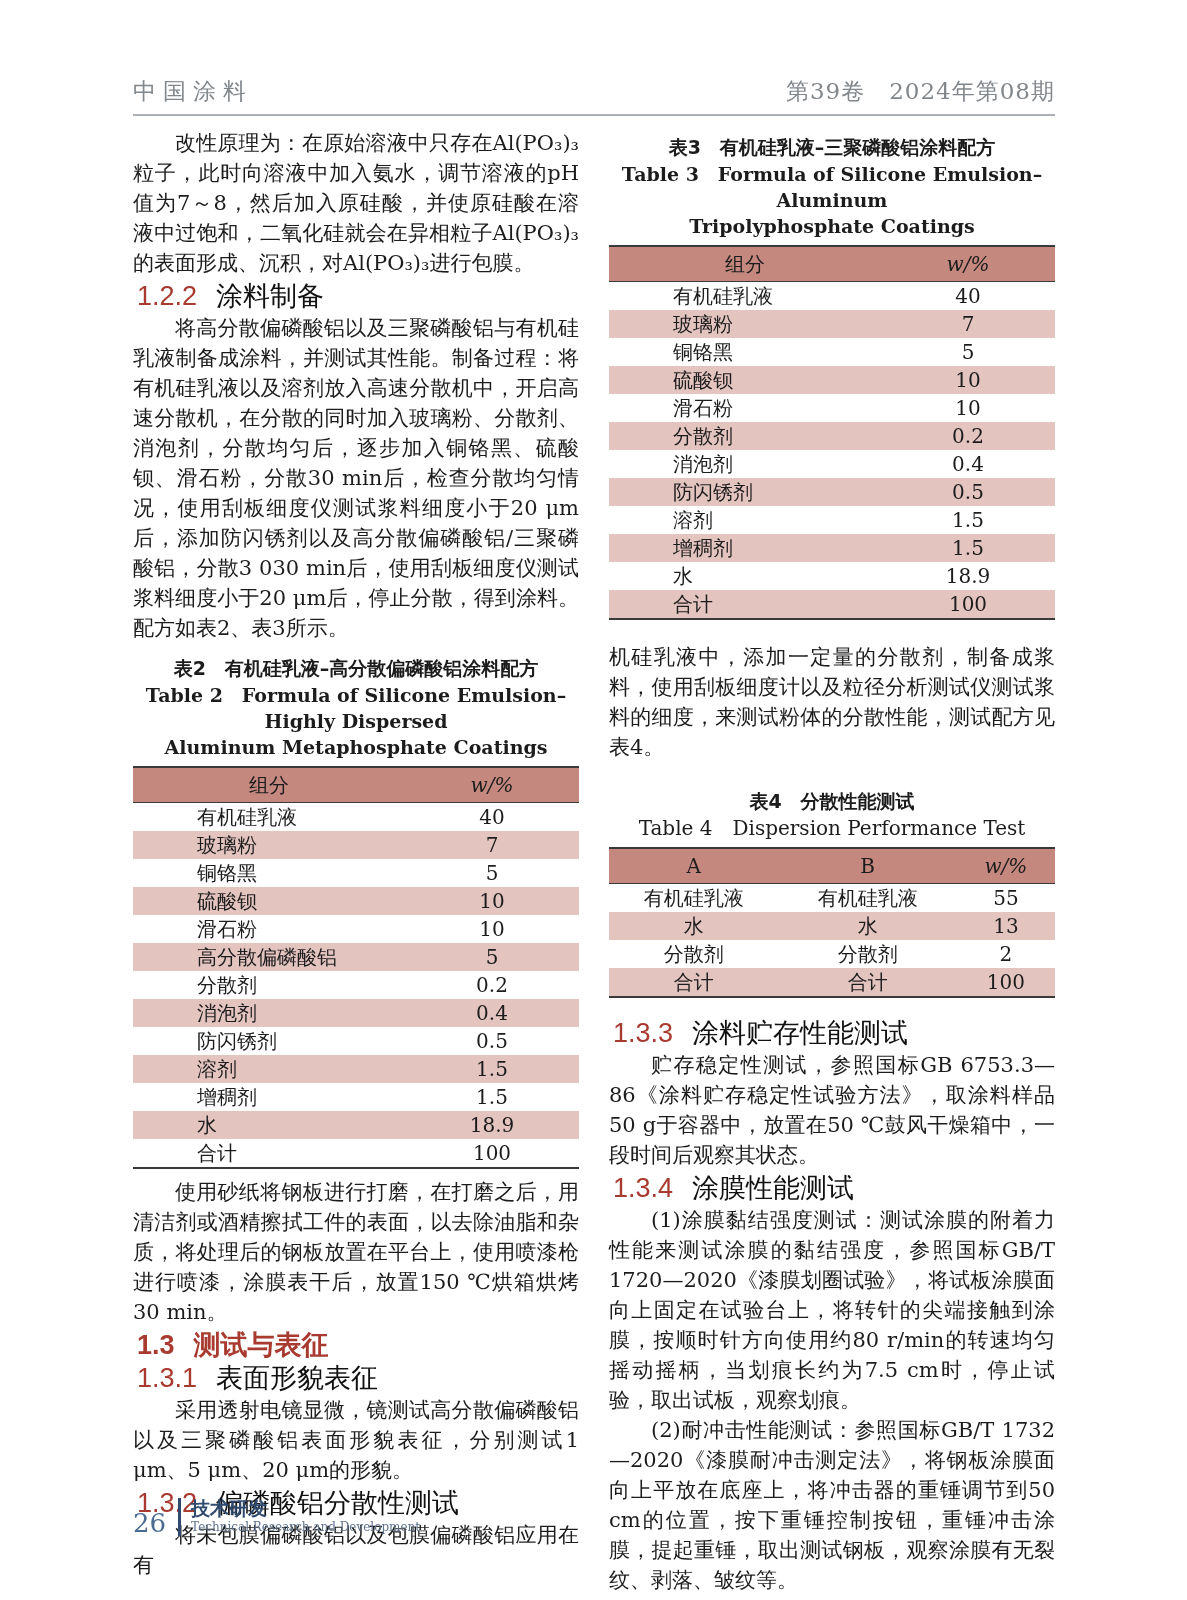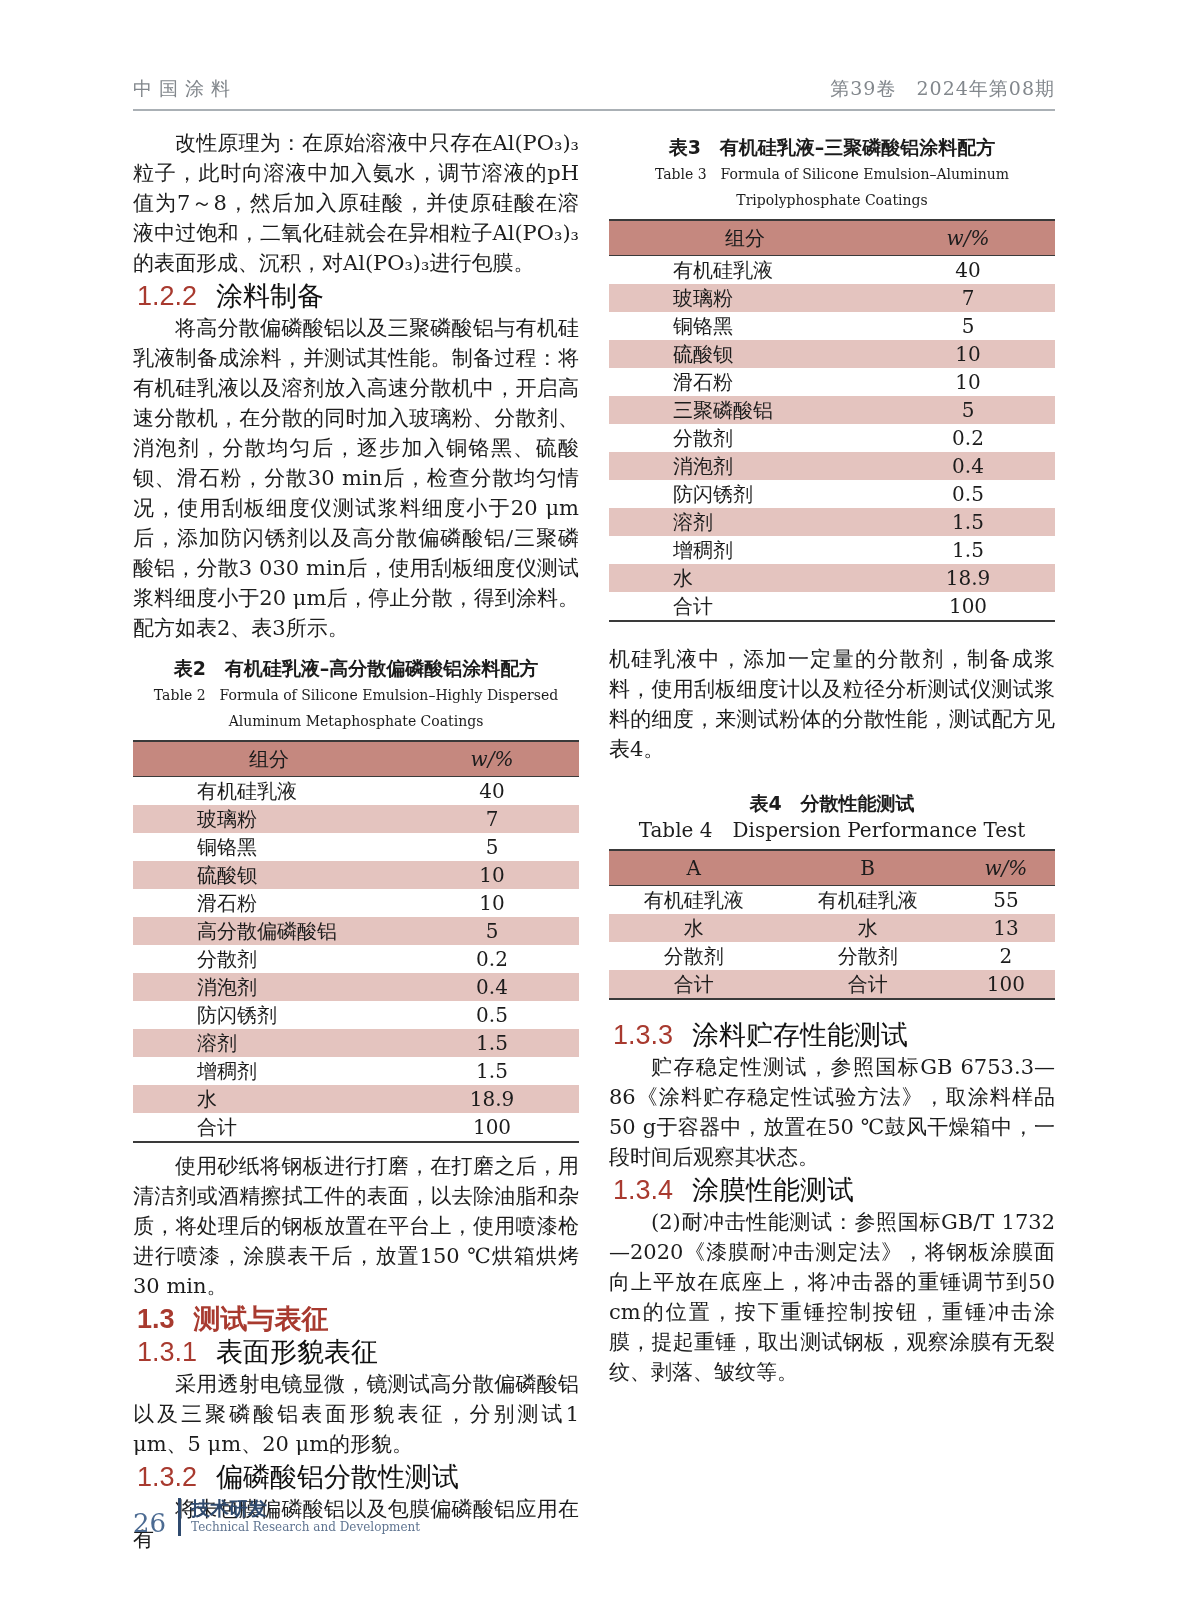--- a/index.html
+++ b/index.html
@@ -10,41 +10,41 @@
     --footer-blue:#2f4a6e;
   }
   html,body{margin:0;padding:0;background:#ffffff;}
   .page{position:relative;width:1187px;height:1600px;background:#ffffff;
         font-family:"DejaVu Serif",serif;color:#1c1c1c;overflow:hidden;}
 
   
   .page-header{position:absolute;top:76px;left:133px;right:132px;
     display:flex;justify-content:space-between;align-items:flex-end;
     padding-bottom:7px;border-bottom:2px solid #aab0b5;
-    color:#82878c;font-size:19px;}
+    color:#82878c;font-size:23px;}
   .journal{letter-spacing:7px;}
   .issue{letter-spacing:1px;}
 
   
   .content{position:absolute;top:128px;left:133px;right:132px;display:flex;gap:30px;}
   .col{flex:1;min-width:0;}
 
   p.body{margin:0;font-size:21px;line-height:30px;text-align:justify;}
   p.indent{text-indent:2em;}
 
   .sec{margin:3px 4px 2px;font-size:27px;line-height:30px;color:#111;
        font-family:"DejaVu Sans","Liberation Sans",sans-serif;font-weight:400;}
   .sec .num{color:var(--red);margin-right:19px;font-family:"Liberation Sans",sans-serif;}
   .sec.main{font-weight:bold;}
   .sec.main .num,.sec.main .title{color:var(--red);}
 
   .tbl-cap{margin-top:12px;text-align:center;}
   .cap-cn{font-family:"DejaVu Sans","Liberation Sans",sans-serif;font-weight:bold;
           font-size:19px;line-height:27px;}
-  .cap-en{font-family:"DejaVu Serif",serif;font-weight:normal;font-size:14px;line-height:26px;}
+  .cap-en{font-family:"DejaVu Serif",serif;font-weight:bold;font-size:19px;line-height:26px;}
   .cap-en.regular{font-weight:400;font-size:20px;}
 
   table.data{width:100%;border-collapse:collapse;margin-top:6px;margin-bottom:8px;
     font-size:20px;border-top:2px solid var(--rule);border-bottom:2px solid var(--rule);}
   table.data thead th{background:var(--th-bg);font-weight:400;height:32px;
     border-bottom:1.5px solid var(--rule);text-align:center;}
   table.data tbody td{height:28px;text-align:center;padding:0;}
   table.data tbody tr:nth-child(even){background:var(--alt-bg);}
   .t23 col.c1{width:61%;} .t23 col.c2{width:39%;}
   .t23 tbody td:first-child{text-align:left;padding-left:64px;}
@@ -207,24 +207,20 @@
             </tr>
           <tr>
               <td>硫酸钡</td>
               <td>10</td>
             </tr>
           <tr>
               <td>滑石粉</td>
               <td>10</td>
             </tr>
           <tr>
-              <td>三聚磷酸铝</td>
-              <td>5</td>
-            </tr>
-          <tr>
               <td>分散剂</td>
               <td>0.2</td>
             </tr>
           <tr>
               <td>消泡剂</td>
               <td>0.4</td>
             </tr>
           <tr>
               <td>防闪锈剂</td>
               <td>0.5</td>
@@ -295,20 +291,21 @@
       <div class="sec" style="margin-top:20px;">
         <span class="num">1.3.3</span><span class="title">涂料贮存性能测试</span>
       </div>
 
       <p class="body indent">贮存稳定性测试，参照国标GB 6753.3—86《涂料贮存稳定性试验方法》，取涂料样品50 g于容器中，放置在50 ℃鼓风干燥箱中，一段时间后观察其状态。</p>
 
       <div class="sec">
         <span class="num">1.3.4</span><span class="title">涂膜性能测试</span>
       </div>
 
+      <p class="body indent">(1)涂膜黏结强度测试：测试涂膜的附着力性能来测试涂膜的黏结强度，参照国标GB/T 1720—2020《漆膜划圈试验》，将试板涂膜面向上固定在试验台上，将转针的尖端接触到涂膜，按顺时针方向使用约80 r/min的转速均匀摇动摇柄，当划痕长约为7.5 cm时，停止试验，取出试板，观察划痕。</p>
       <p class="body indent">(2)耐冲击性能测试：参照国标GB/T 1732—2020《漆膜耐冲击测定法》，将钢板涂膜面向上平放在底座上，将冲击器的重锤调节到50 cm的位置，按下重锤控制按钮，重锤冲击涂膜，提起重锤，取出测试钢板，观察涂膜有无裂纹、剥落、皱纹等。</p>
     </div>
   </div>
 
   <div class="page-footer">
     <span class="pagenum">26</span>
     <div class="fbar"></div>
     <div>
       <div class="fcn">技术研发</div>
       <div class="fen">Technical Research and Development</div>

